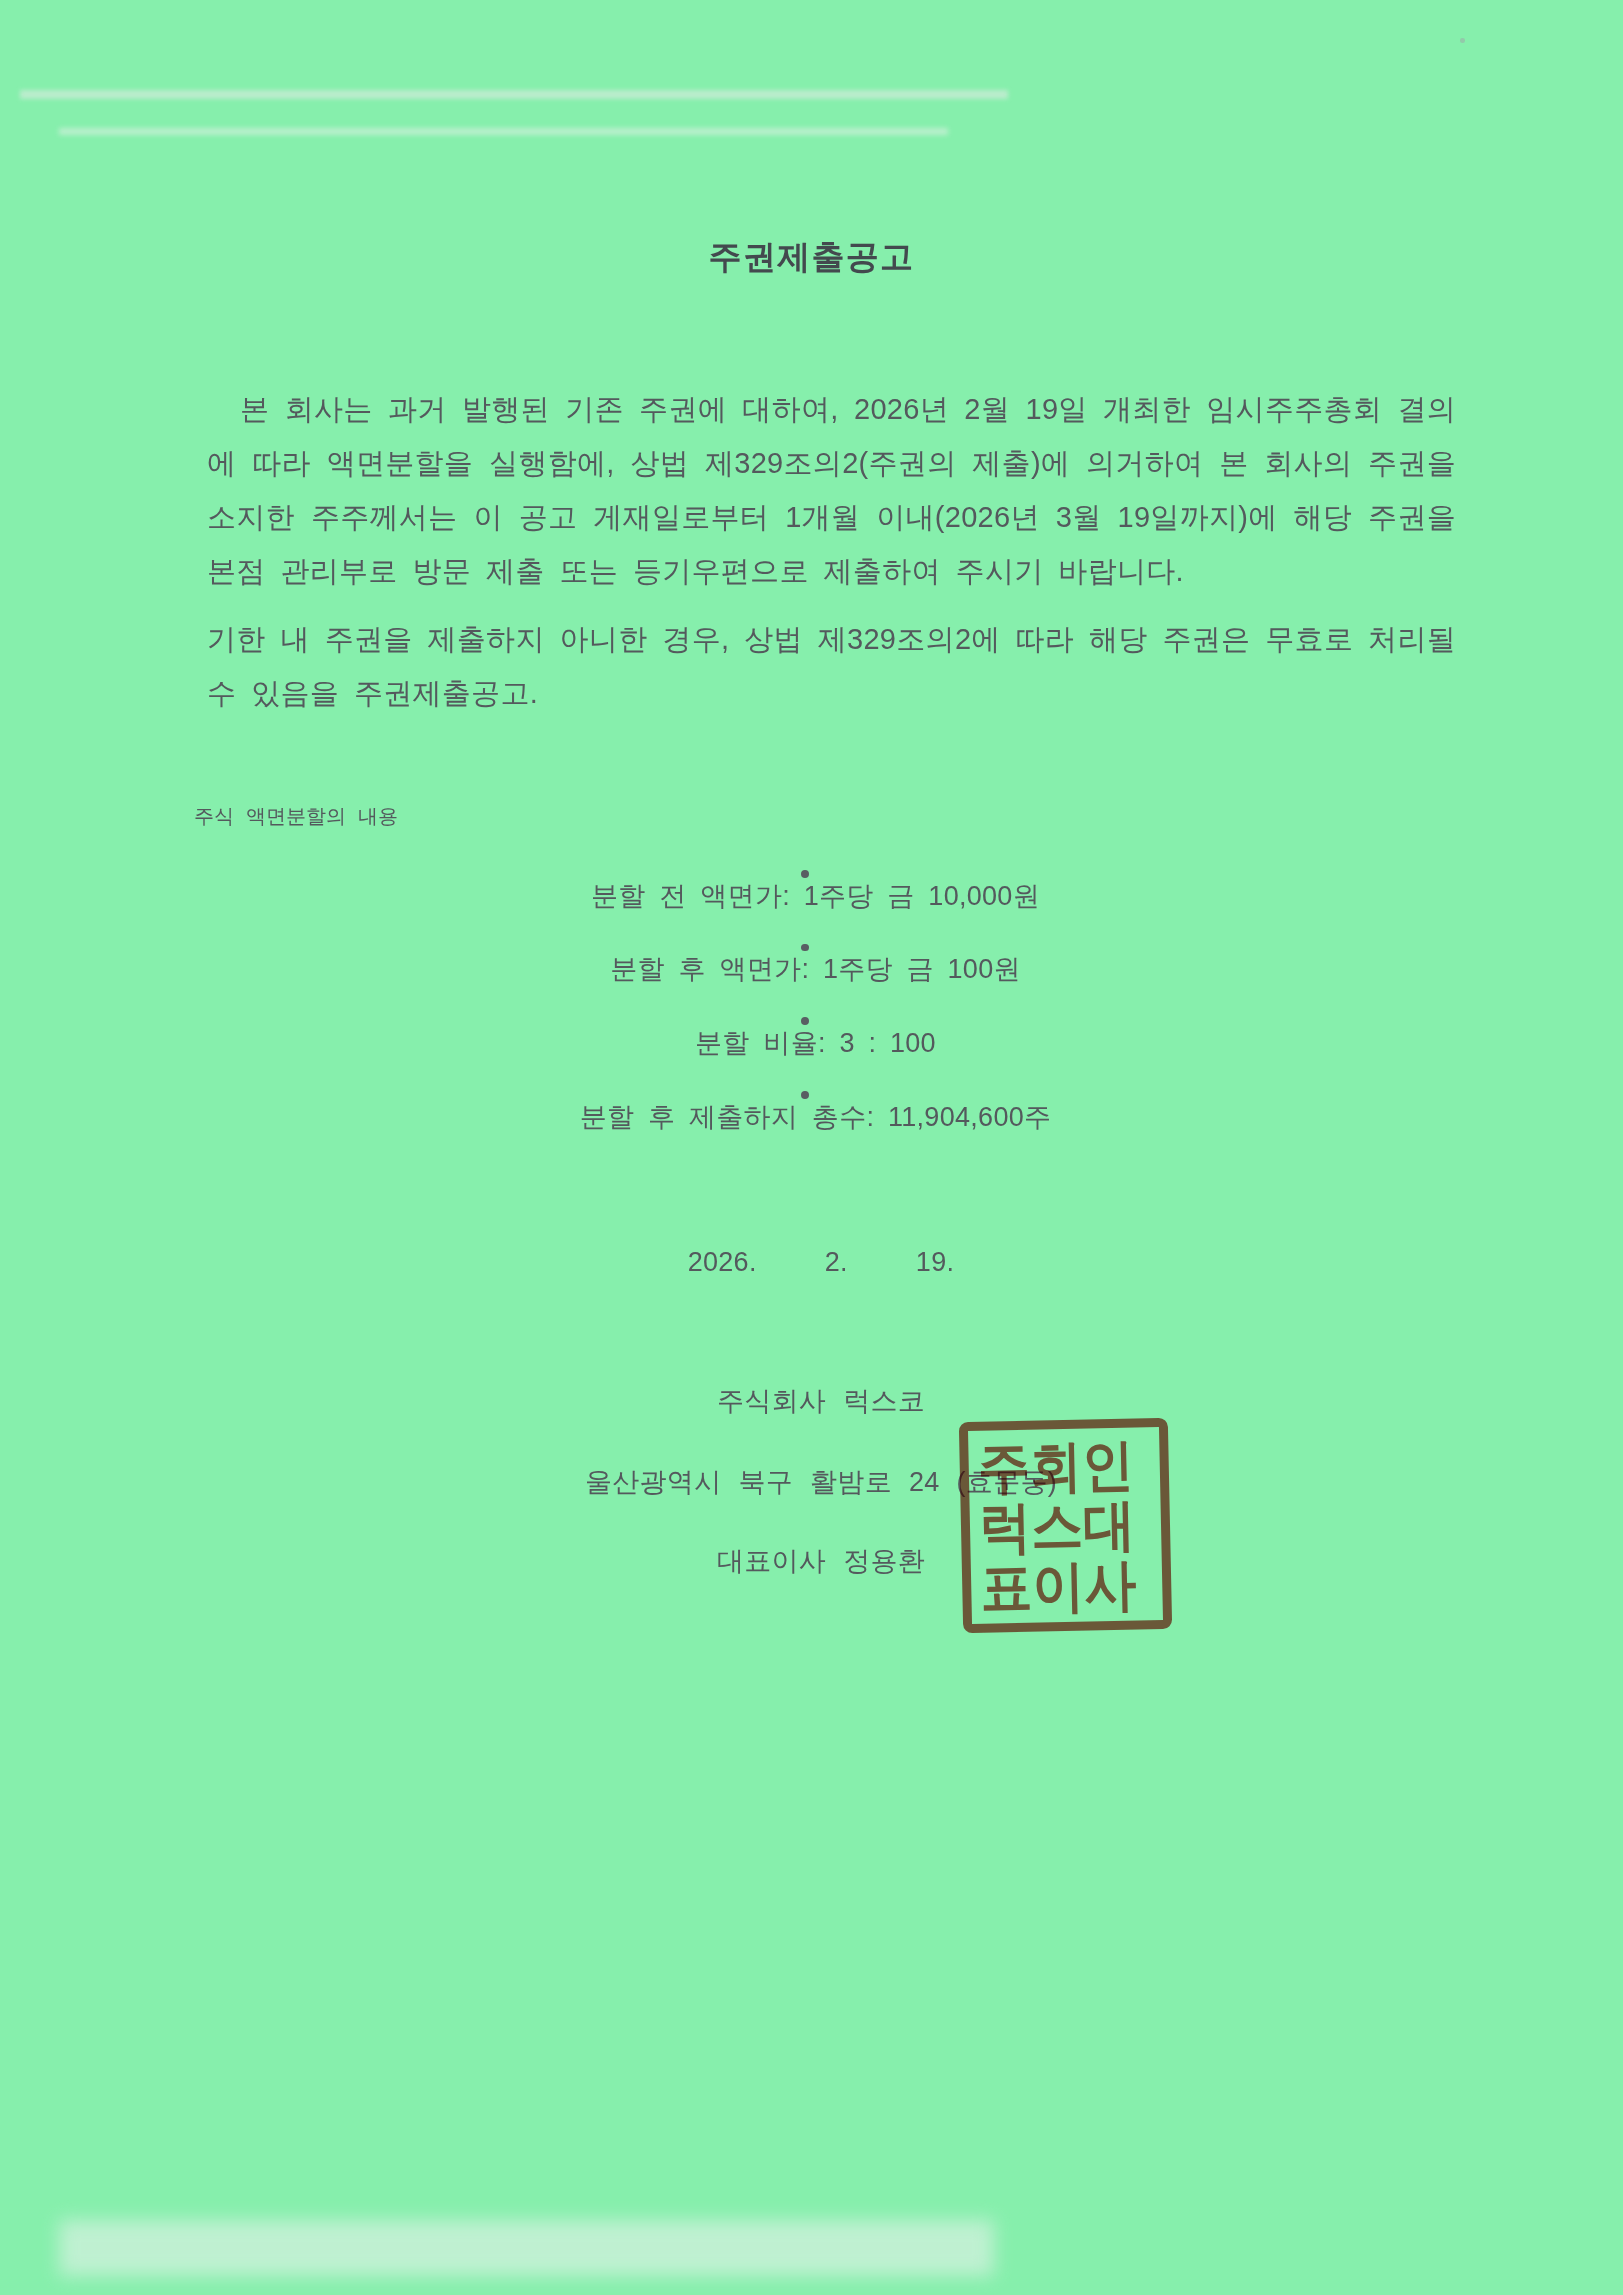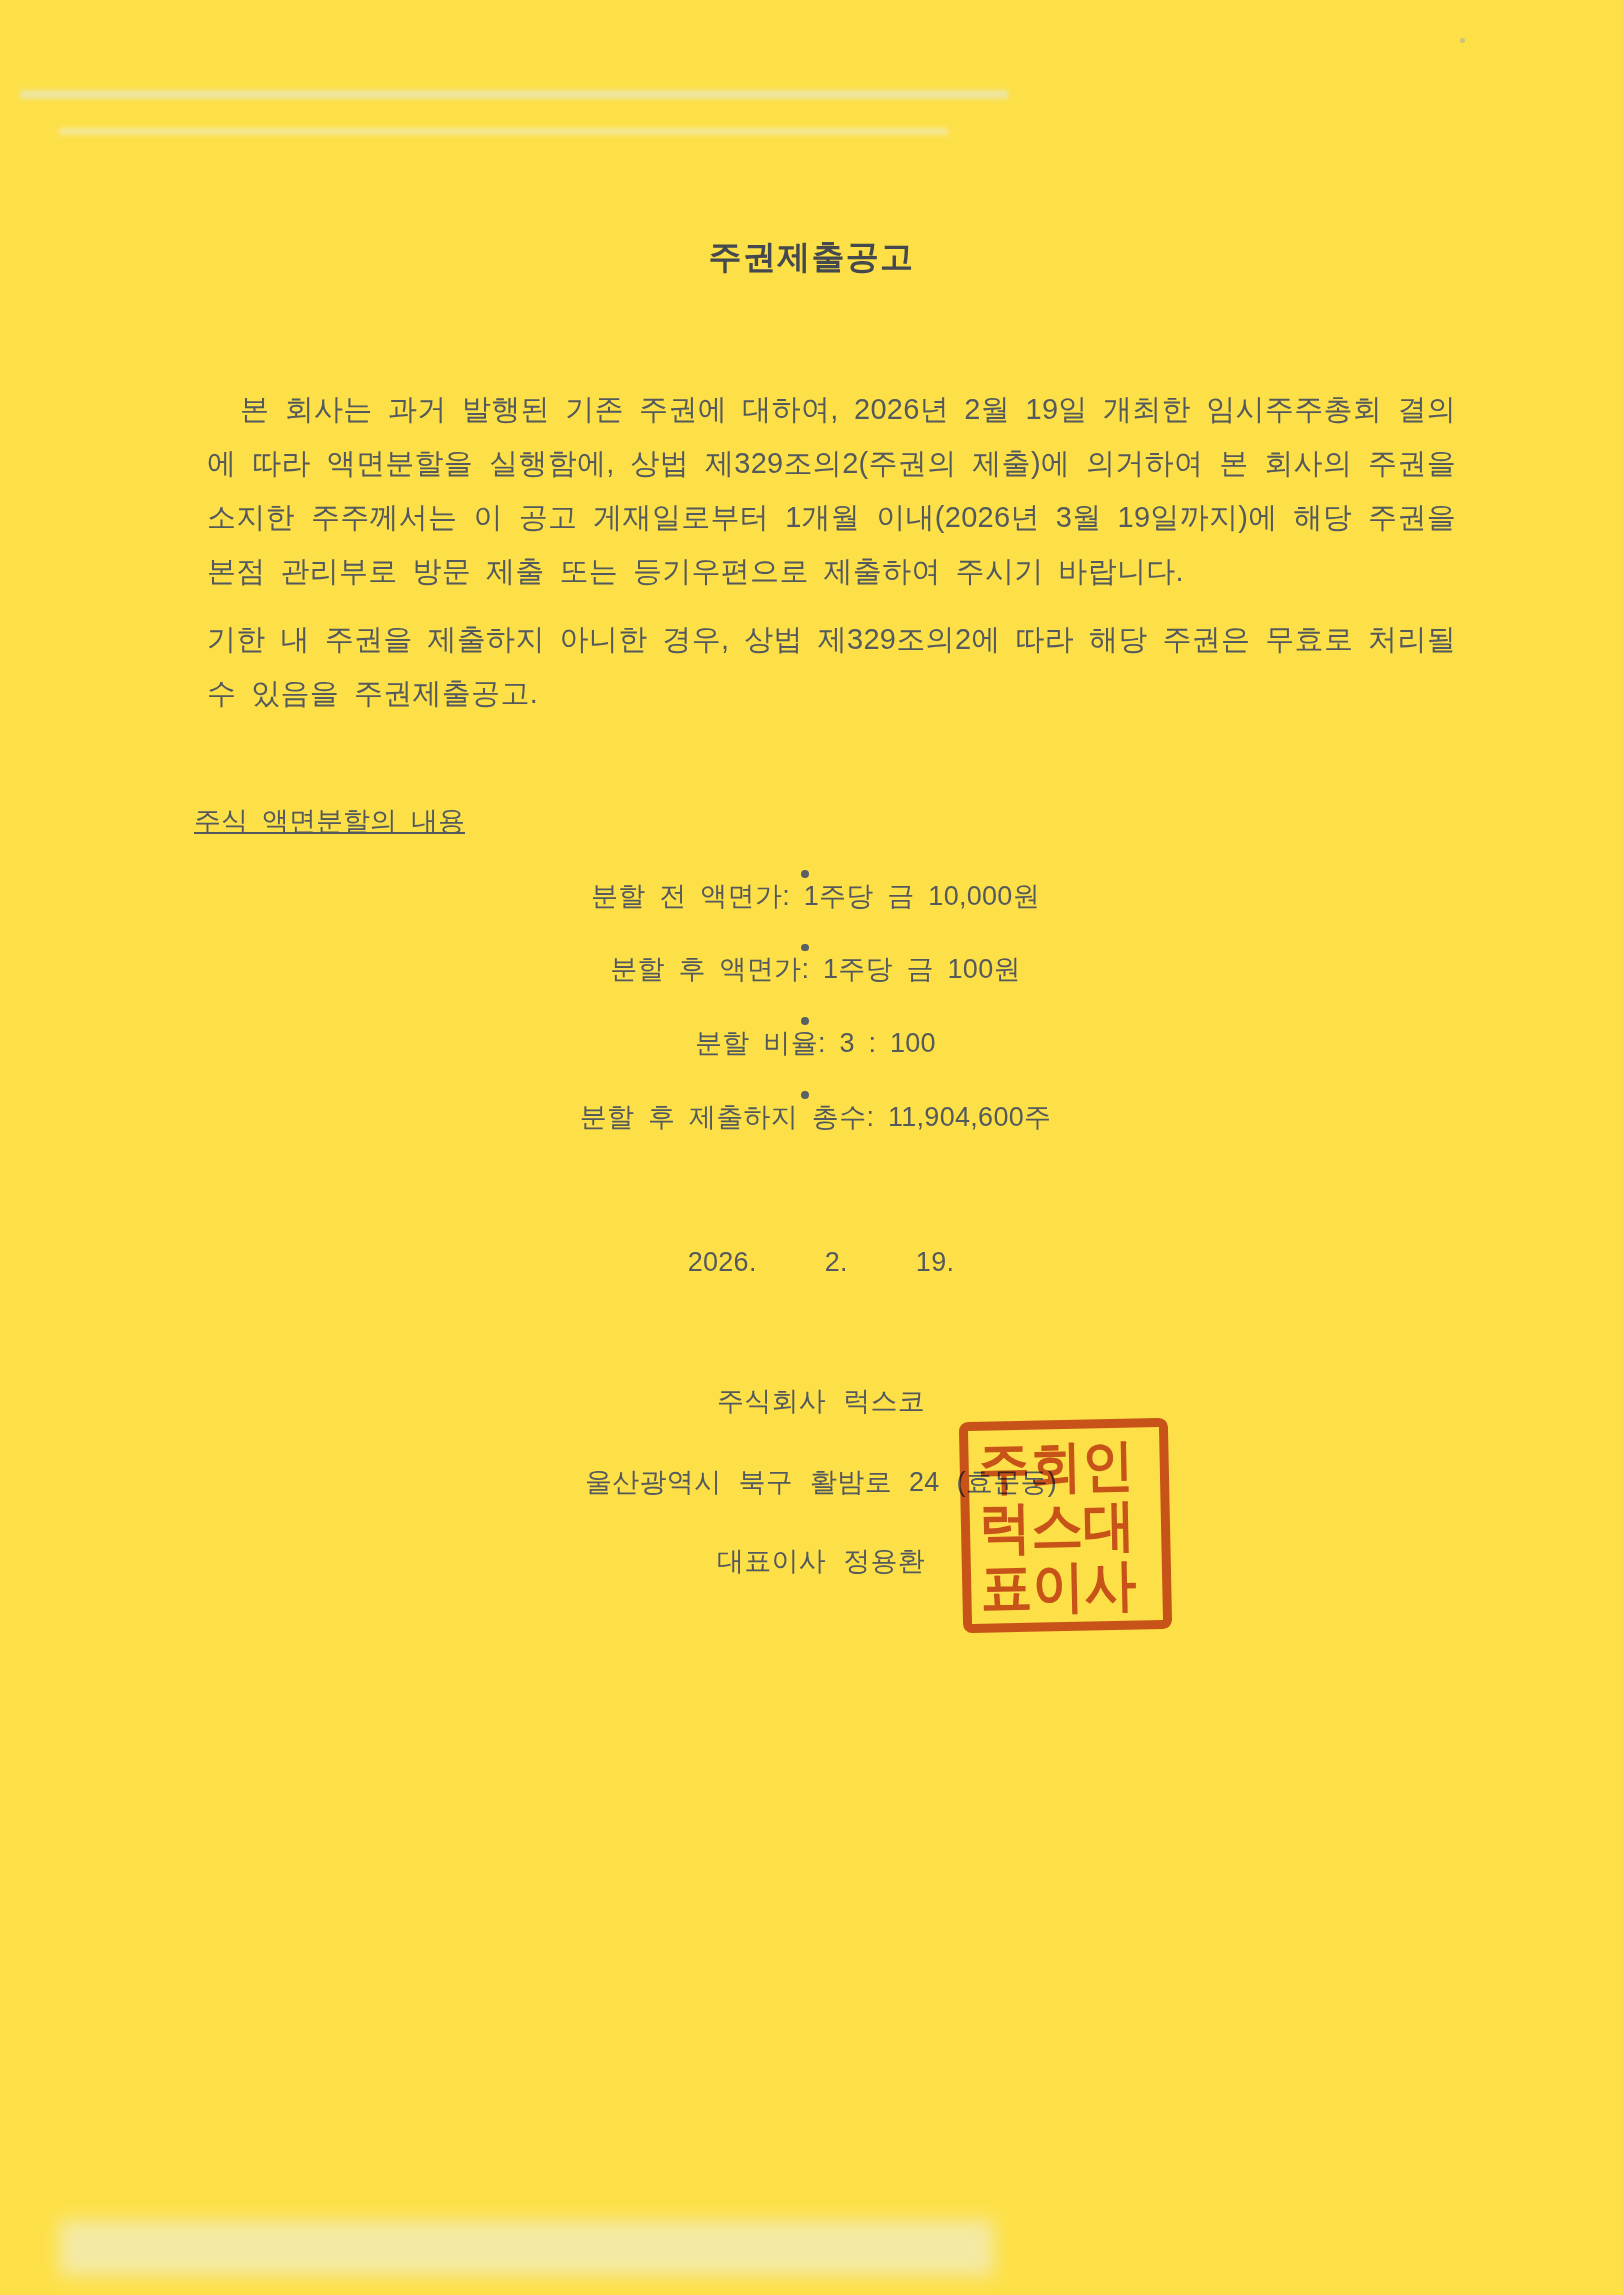--- a/index.html
+++ b/index.html
@@ -1,20 +1,20 @@
 <!DOCTYPE html>
 <html style="font-size:10.5px"><head>
 <meta charset="utf-8">
 <style>
   html,body{margin:0;padding:0;background:#ffffff;}
   .page{
     position:relative;
     width:1623px;
     height:2295px;
-    background:#fde047;
+    background:#86efac;
     font-family:"Liberation Sans","DejaVu Sans",sans-serif;
     color:#54595d;
     overflow:hidden;
   }
   
   .artifact{position:absolute;pointer-events:none;}
   .band1{left:19.6px;top:90px;width:988px;height:8.5px;background:#e3eae6;filter:blur(2px);opacity:.55;}
   .band2{left:59px;top:128px;width:889px;height:6.5px;background:#edf1ee;filter:blur(2.6px);opacity:.5;}
   .band3{left:59px;top:2220px;width:935px;height:56px;background:#eef2f0;filter:blur(9.2px);opacity:.55;}
   .speck{left:1460px;top:38px;width:4.6px;height:4.6px;border-radius:50%;background:#9fa4a7;opacity:.5;}
@@ -27,21 +27,21 @@
   }
   .para{
     position:absolute;left:195px;width:1249px;
     font-size:29px;line-height:54px;letter-spacing:0.3px;
     word-spacing:6.5px;text-align:justify;margin:12px;
   }
   .para1{top:370px;text-indent:33px;}
   .para2{top:600px;}
   .section-heading{
     position:absolute;left:194px;top:803px;
-    font-size:27px;font-weight:400;word-spacing:6.5px;margin:0;color:#54595d;text-decoration:underline;
+    font-size:20px;font-weight:400;word-spacing:6.5px;margin:0;color:#54595d;
   }
   .bullets{
     position:absolute;left:194px;top:870px;width:1243px;
     list-style:none;margin:0;padding:0;
   }
   .bullets li{
     display:flex;align-items:center;
     height:54px;margin-bottom:19.6px;
     font-size:27px;word-spacing:5.9px;letter-spacing:0.3px;flex-direction:column;
   }

